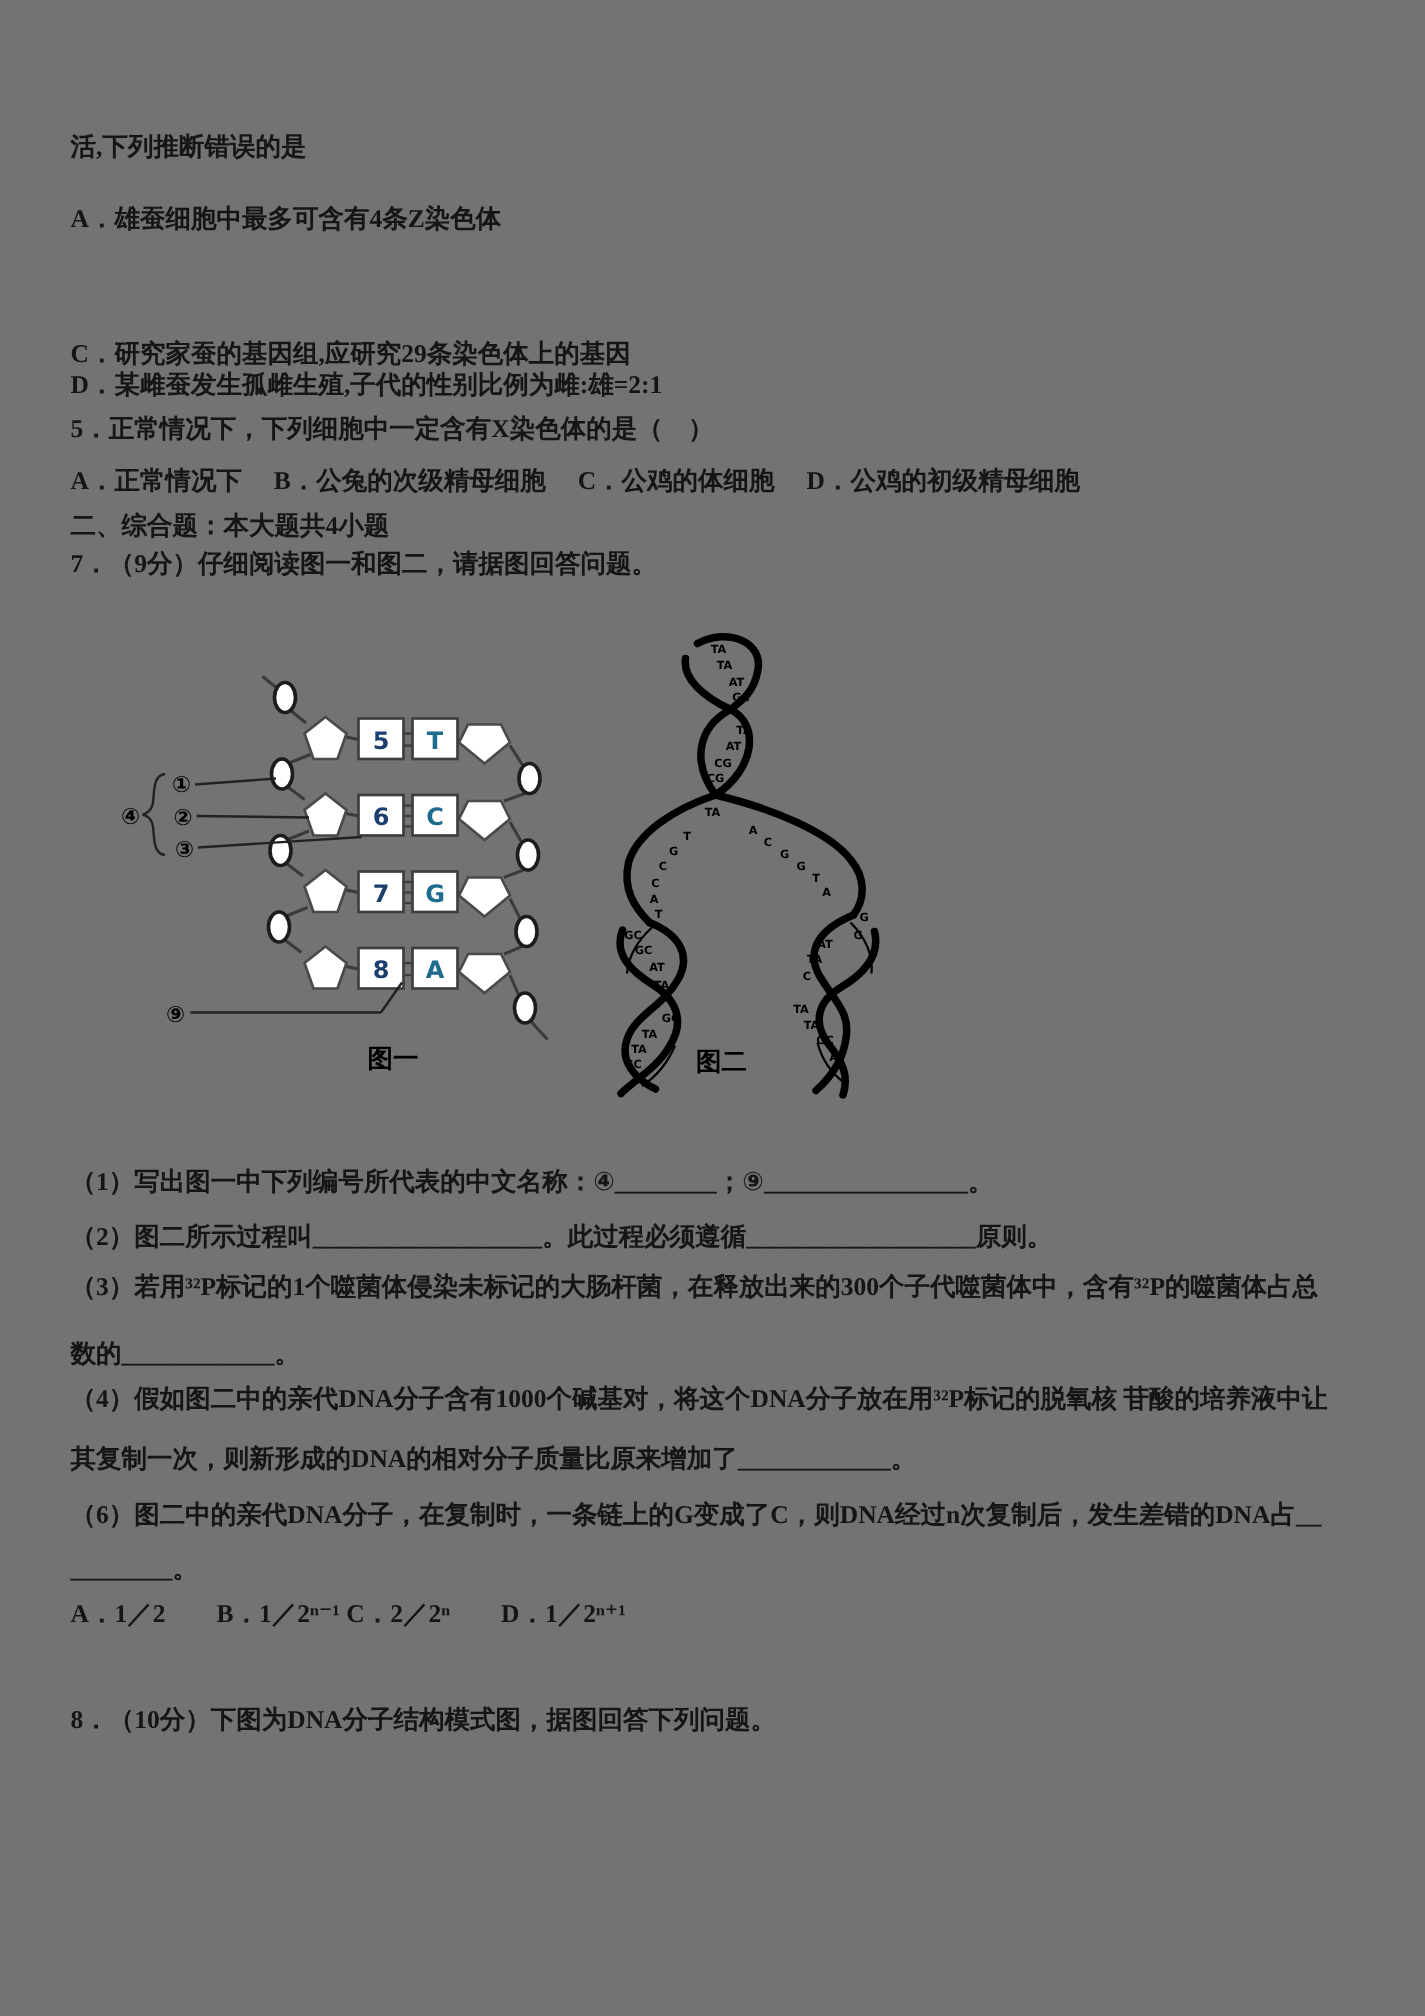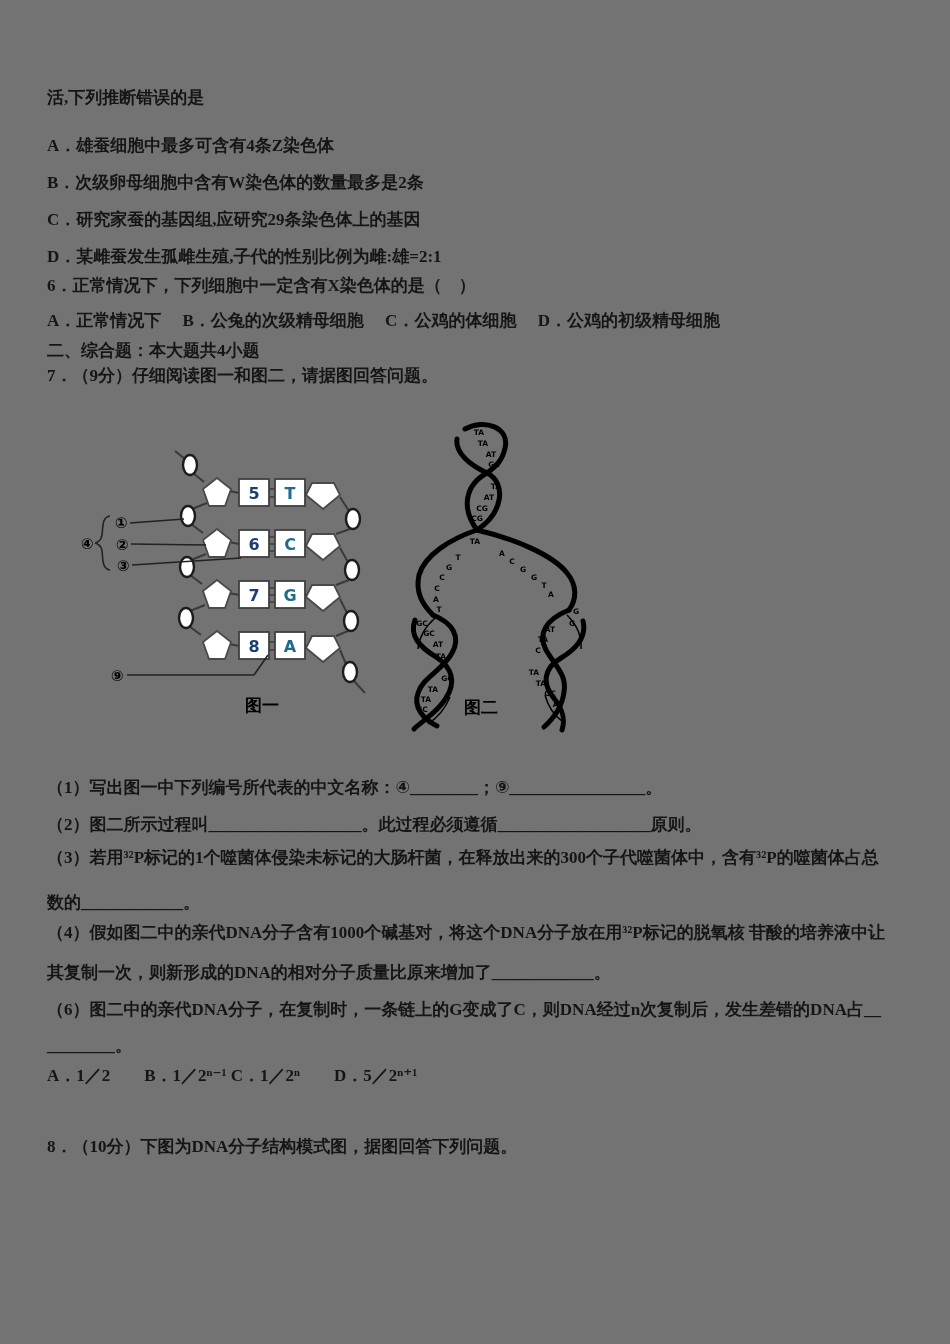--- a/index.html
+++ b/index.html
@@ -18,25 +18,24 @@
   .figcap{font-size:17px;font-weight:bold;fill:#000;}
   .pair-label{font-size:7.5px;font-weight:bold;fill:#000;}
 </style>
 </head>
 <body>
 
 <div class="page">
 
   <p class="line" style="top:86px">活,下列推断错误的是</p>
   <p class="line" style="top:134px">A．雄蚕细胞中最多可含有4条Z染色体</p>
-  <p class="line" style="top:171px">B．次级卵母细胞中含有W染色体的数量最多是2条</p>
-  <p class="line" style="top:208px">C．研究家蚕的基因组,应研究29条染色体上的基因</p>
+  <p class="line" style="top:224px">C．研究家蚕的基因组,应研究29条染色体上的基因</p>
   <p class="line" style="top:245px">D．某雌蚕发生孤雌生殖,子代的性别比例为雌:雄=2:1</p>
 
-  <p class="line" style="top:274px">6．正常情况下，下列细胞中一定含有X染色体的是（　）</p>
+  <p class="line" style="top:274px">5．正常情况下，下列细胞中一定含有X染色体的是（　）</p>
   <p class="line" style="top:309px">A．正常情况下　 B．公兔的次级精母细胞　 C．公鸡的体细胞　 D．公鸡的初级精母细胞</p>
 
   <p class="line" style="top:339px">二、综合题：本大题共4小题</p>
   <p class="line" style="top:364px">7．（9分）仔细阅读图一和图二，请据图回答问题。</p>
 
   <svg class="figwrap" style="left:57px;top:423px" width="330" height="300" viewBox="0 0 330 300">
 
     <g stroke="#3a3a3a" stroke-width="2" fill="none">
       <line x1="118" y1="28" x2="128" y2="36"></line>
       <line x1="136" y1="50" x2="147" y2="59"></line>
@@ -207,17 +206,17 @@
   </svg>
 
   <p class="line" style="top:776px">（1）写出图一中下列编号所代表的中文名称：④________；⑨________________。</p>
   <p class="line" style="top:813px">（2）图二所示过程叫__________________。此过程必须遵循__________________原则。</p>
   <p class="line" style="top:846px">（3）若用³²P标记的1个噬菌体侵染未标记的大肠杆菌，在释放出来的300个子代噬菌体中，含有³²P的噬菌体占总</p>
   <p class="line" style="top:891px">数的____________。</p>
   <p class="line" style="top:921px">（4）假如图二中的亲代DNA分子含有1000个碱基对，将这个DNA分子放在用³²P标记的脱氧核 苷酸的培养液中让</p>
   <p class="line" style="top:961px">其复制一次，则新形成的DNA的相对分子质量比原来增加了____________。</p>
   <p class="line" style="top:998px">（6）图二中的亲代DNA分子，在复制时，一条链上的G变成了C，则DNA经过n次复制后，发生差错的DNA占__</p>
   <p class="line" style="top:1034px">________。</p>
-  <p class="line" style="top:1064px">A．1／2　　B．1／2ⁿ⁻¹ C．1／2ⁿ　　D．5／2ⁿ⁺¹</p>
+  <p class="line" style="top:1064px">A．1／2　　B．1／2ⁿ⁻¹ C．2／2ⁿ　　D．1／2ⁿ⁺¹</p>
 
   <p class="line" style="top:1135px">8．（10分）下图为DNA分子结构模式图，据图回答下列问题。</p>
 
 </div>
 
 </body></html>

